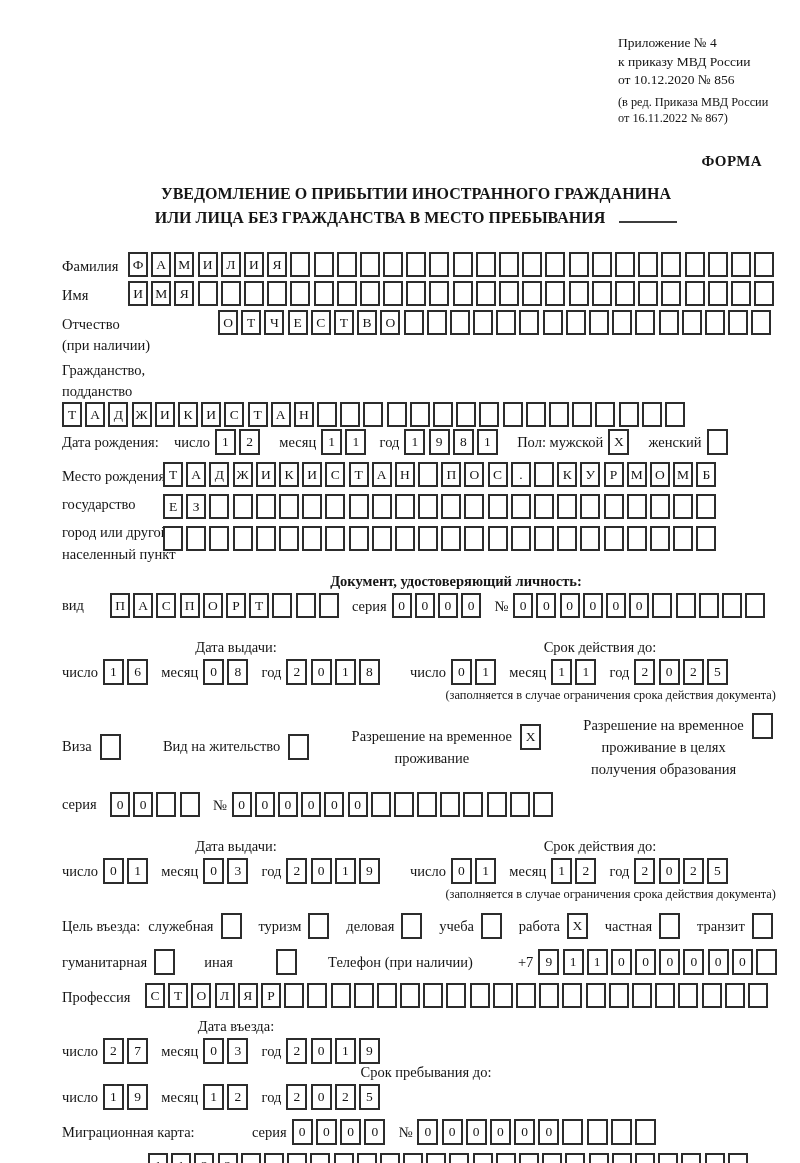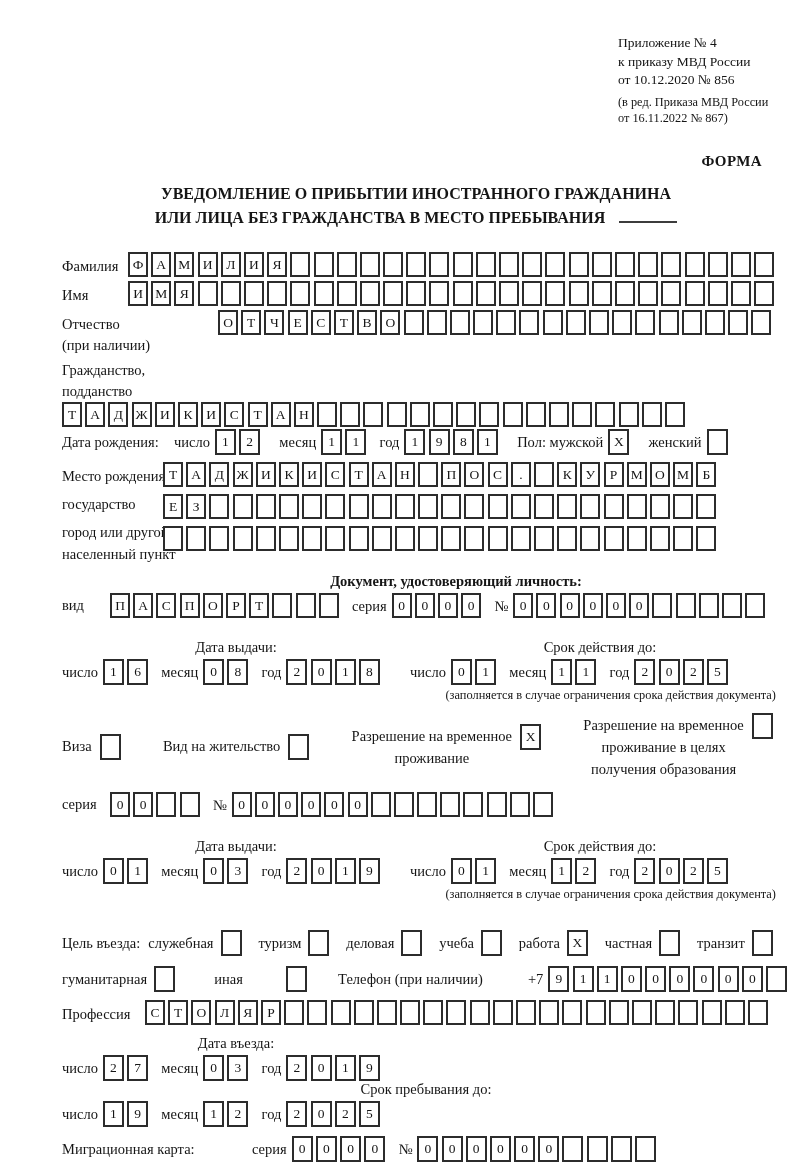--- a/index.html
+++ b/index.html
@@ -43,21 +43,21 @@
   .dline{display:flex;align-items:center;}
   .dline .cells{margin-right:10px;}
   .note{font-size:12.4px;text-align:right;padding-right:14px;margin-top:3px;}
   
   .permits{display:flex;align-items:center;justify-content:space-between;margin-top:9px;padding-right:14px;}
   .p-opt{display:flex;align-items:flex-start;}
   .p-label{padding-top:3px;line-height:1.5;}
   .p-label.center{text-align:center;}
   .p-opt .cells{margin-left:8px;margin-top:1px;}
   
-  .purpose{display:flex;align-items:center;justify-content:center;margin-top:28px;padding-right:14px;}
+  .purpose{display:flex;align-items:center;justify-content:center;margin-top:11px;padding-right:14px;}
   .purpose .lead{flex:none;margin-right:2px;}
   .opt{display:flex;align-items:center;}
   .opt .cells{margin-left:7px;}
   .intro{margin-top:9px;line-height:1.8;}
   
   .reps{display:flex;align-items:flex-start;margin-top:8px;}
   .reps .lbl{width:86px;white-space:nowrap;line-height:1.95;padding-top:2px;}
   .reps-rows .cells{margin-bottom:7px;}
 </style>
 </head>
@@ -593,21 +593,21 @@
 
   <div class="purpose" style="justify-content:flex-start;margin-top:10px;">
     <span style="width:56px;"></span>
     <span class="opts" style="display:flex;">
         <span class="opt">
           <span>гуманитарная</span>
           <span class="cells boxy">
             <span class="cell"></span>
           </span>
         </span>
-        <span class="opt" style="margin-left: 36px; gap: 36px;">
+        <span class="opt" style="margin-left: 26px; gap: 36px;">
           <span>иная</span>
           <span class="cells boxy">
             <span class="cell"></span>
           </span>
         </span>
       </span>
     <span class="dlbl" style="margin-left:28px;">Телефон (при наличии)</span>
     <span class="dlbl" style="margin-left:40px;">+7</span>
     <span class="cells boxy">
         <span class="cell">9</span>

